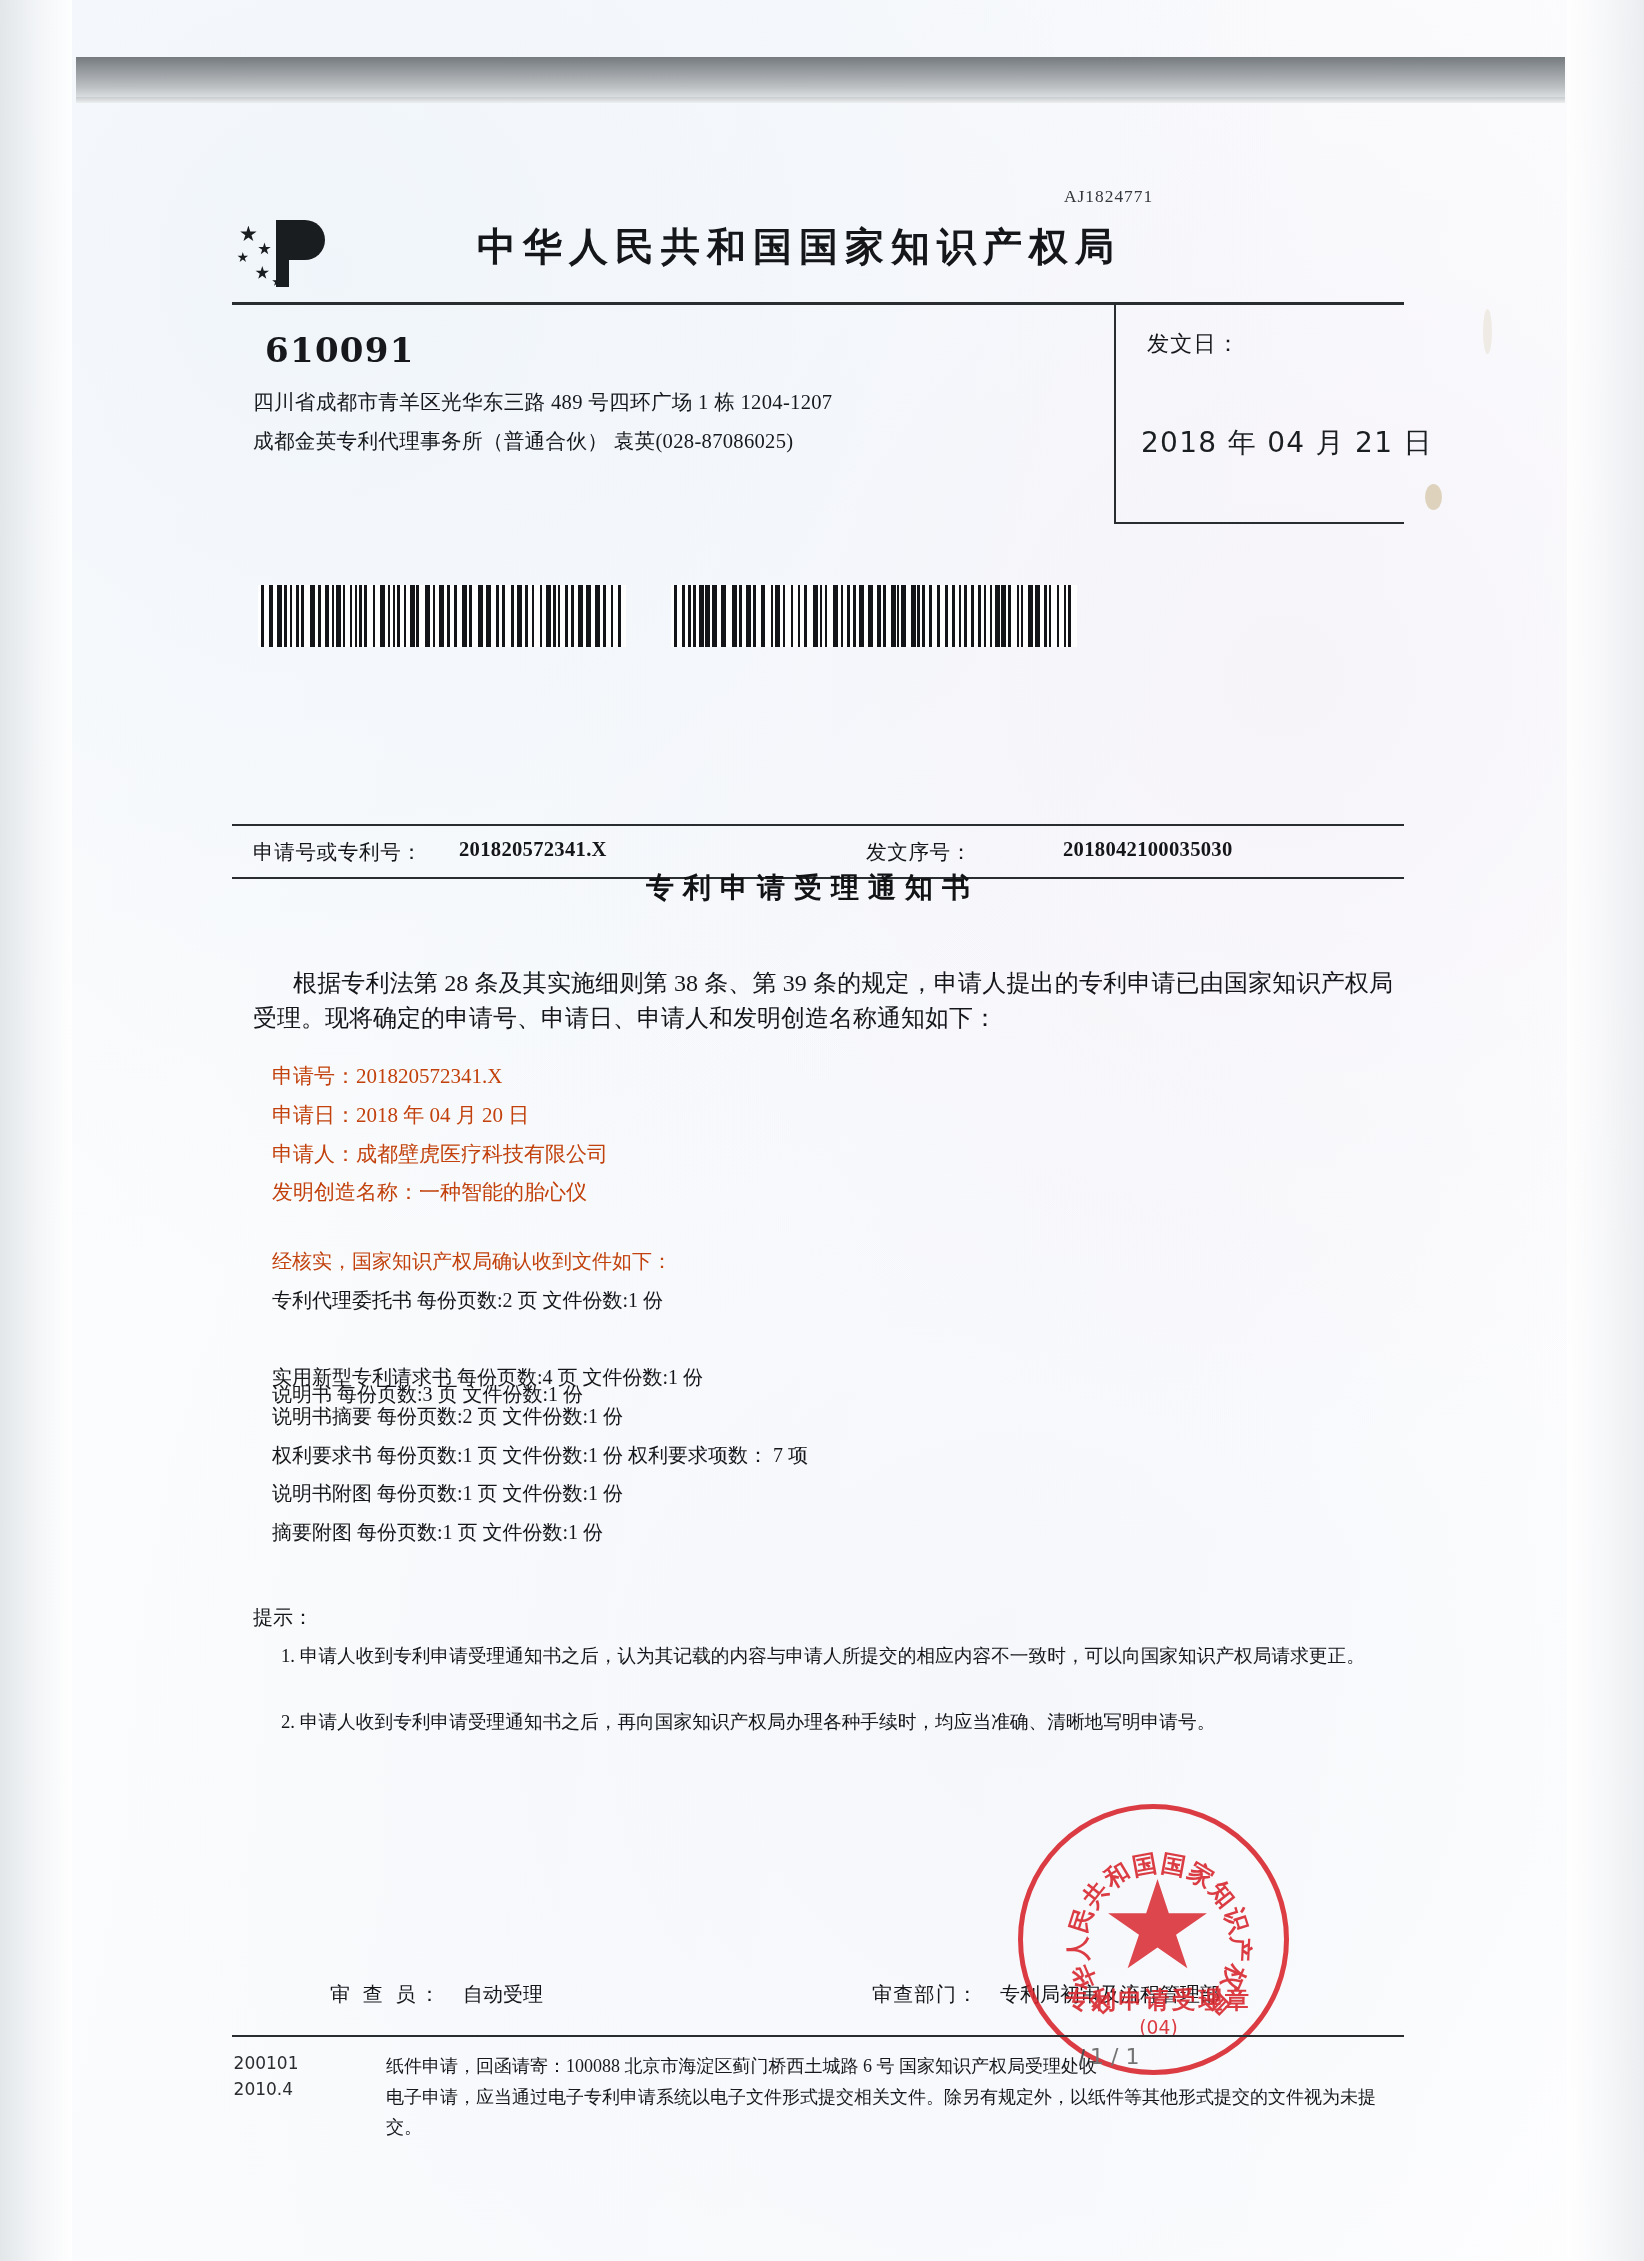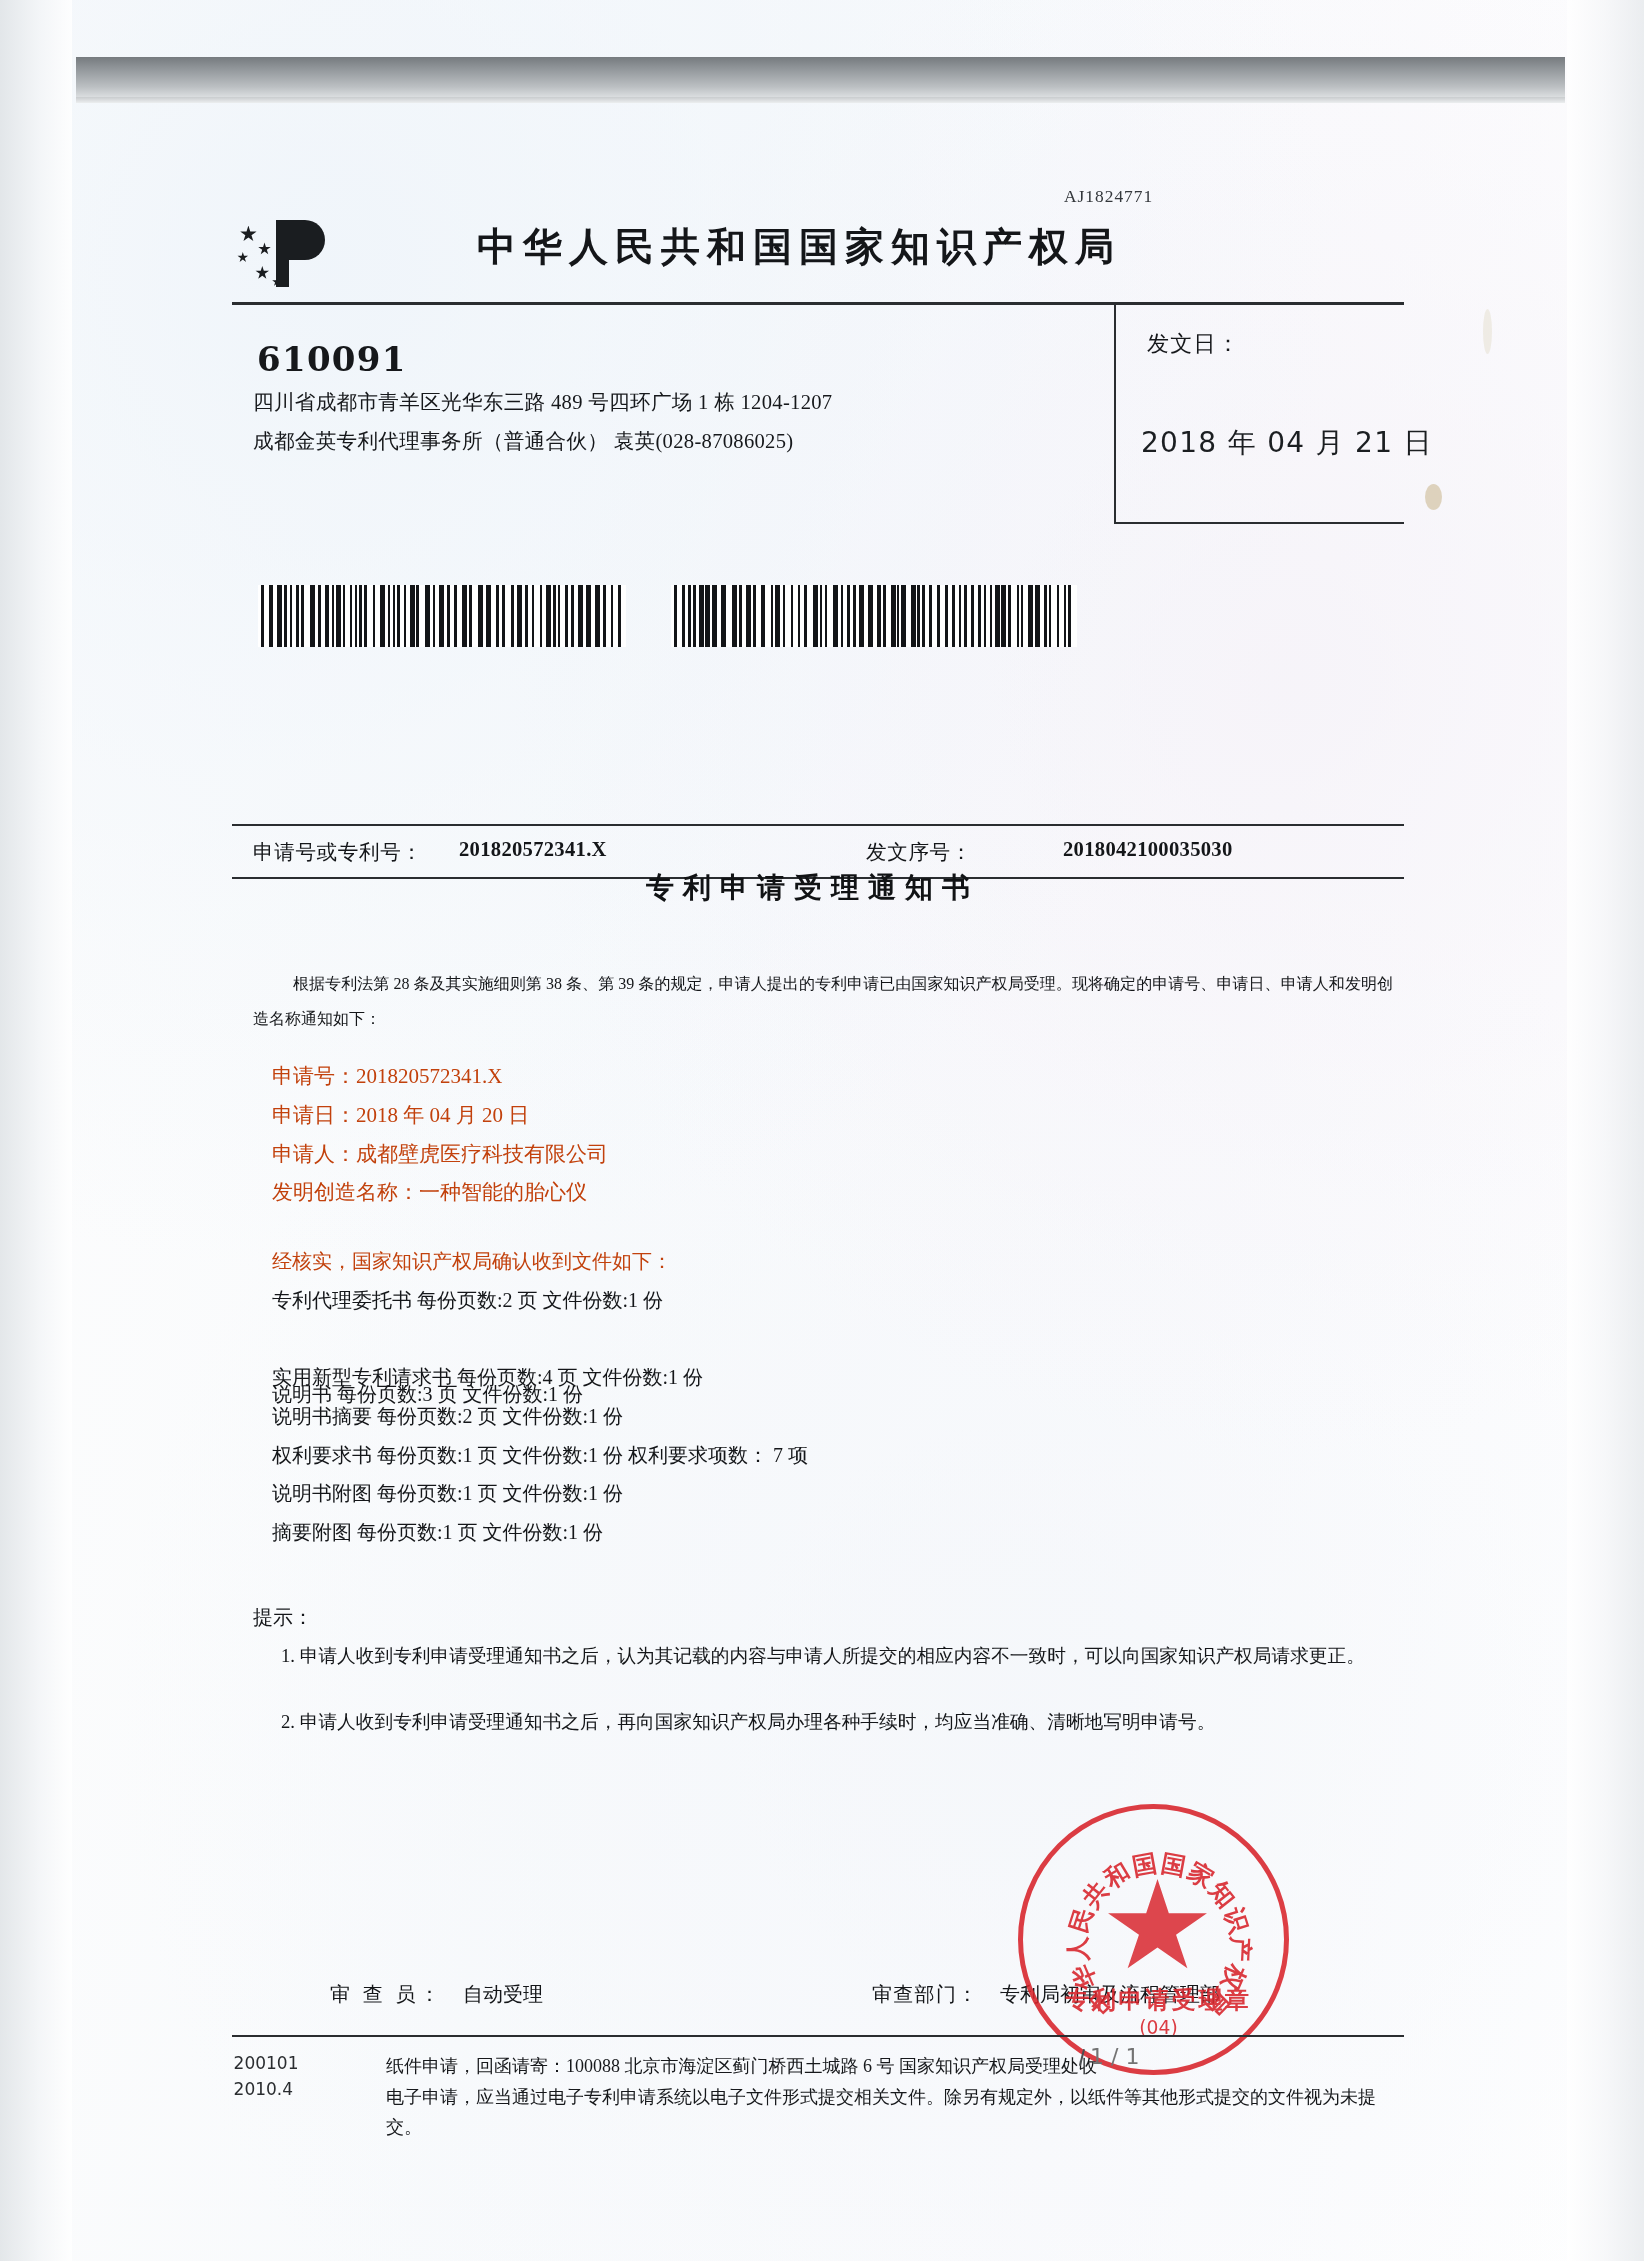--- a/index.html
+++ b/index.html
@@ -146,28 +146,27 @@
   }
   .rule-h1 { left: 19.3px; top: 141px; width: 1172px; height: 2.6px; }
   .rule-h2 { left: 19.3px; top: 663px; width: 1172px; height: 1.9px; }
   .rule-h3 { left: 19.3px; top: 716px; width: 1172px; height: 1.9px; }
   .rule-v1 { left: 901px; top: 143px; width: 1.9px; height: 219px; }
   .rule-h-date { left: 901px; top: 361px; width: 290px; height: 1.9px; }
   .rule-footer { left: 19.3px; top: 1874px; width: 1172px; height: 1.9px; }
 
   .postcode {
     position: absolute;
-    left: 44px;
+    left: 52px;
     top: 169px;
     font-family: "DejaVu Serif", serif;
     font-weight: 700;
     font-size: 34px;
     letter-spacing: 1.3px;
     color: #16181b;
-    margin-top: 9px;
   }
   .addr-line-1 {
     position: absolute;
     left: 40px;
     top: 227px;
     font-size: 20.6px;
     letter-spacing: 0.3px;
     color: #16181b;
     white-space: nowrap;
   }
@@ -260,21 +259,21 @@
     text-align: center;
     font-family: "DejaVu Serif", serif;
     font-weight: 700;
     font-size: 28px;
     letter-spacing: 9px;
     color: #111315;
   }
 
   .para {
     position: absolute;
-    font-size: 16px;
+    font-size: 24px;
     line-height: 35px;
     color: #141619;
   }
   .p-intro {
     left: 40px;
     top: 805px;
     width: 1140px;
     text-indent: 40px;
     text-align: justify;
   }

